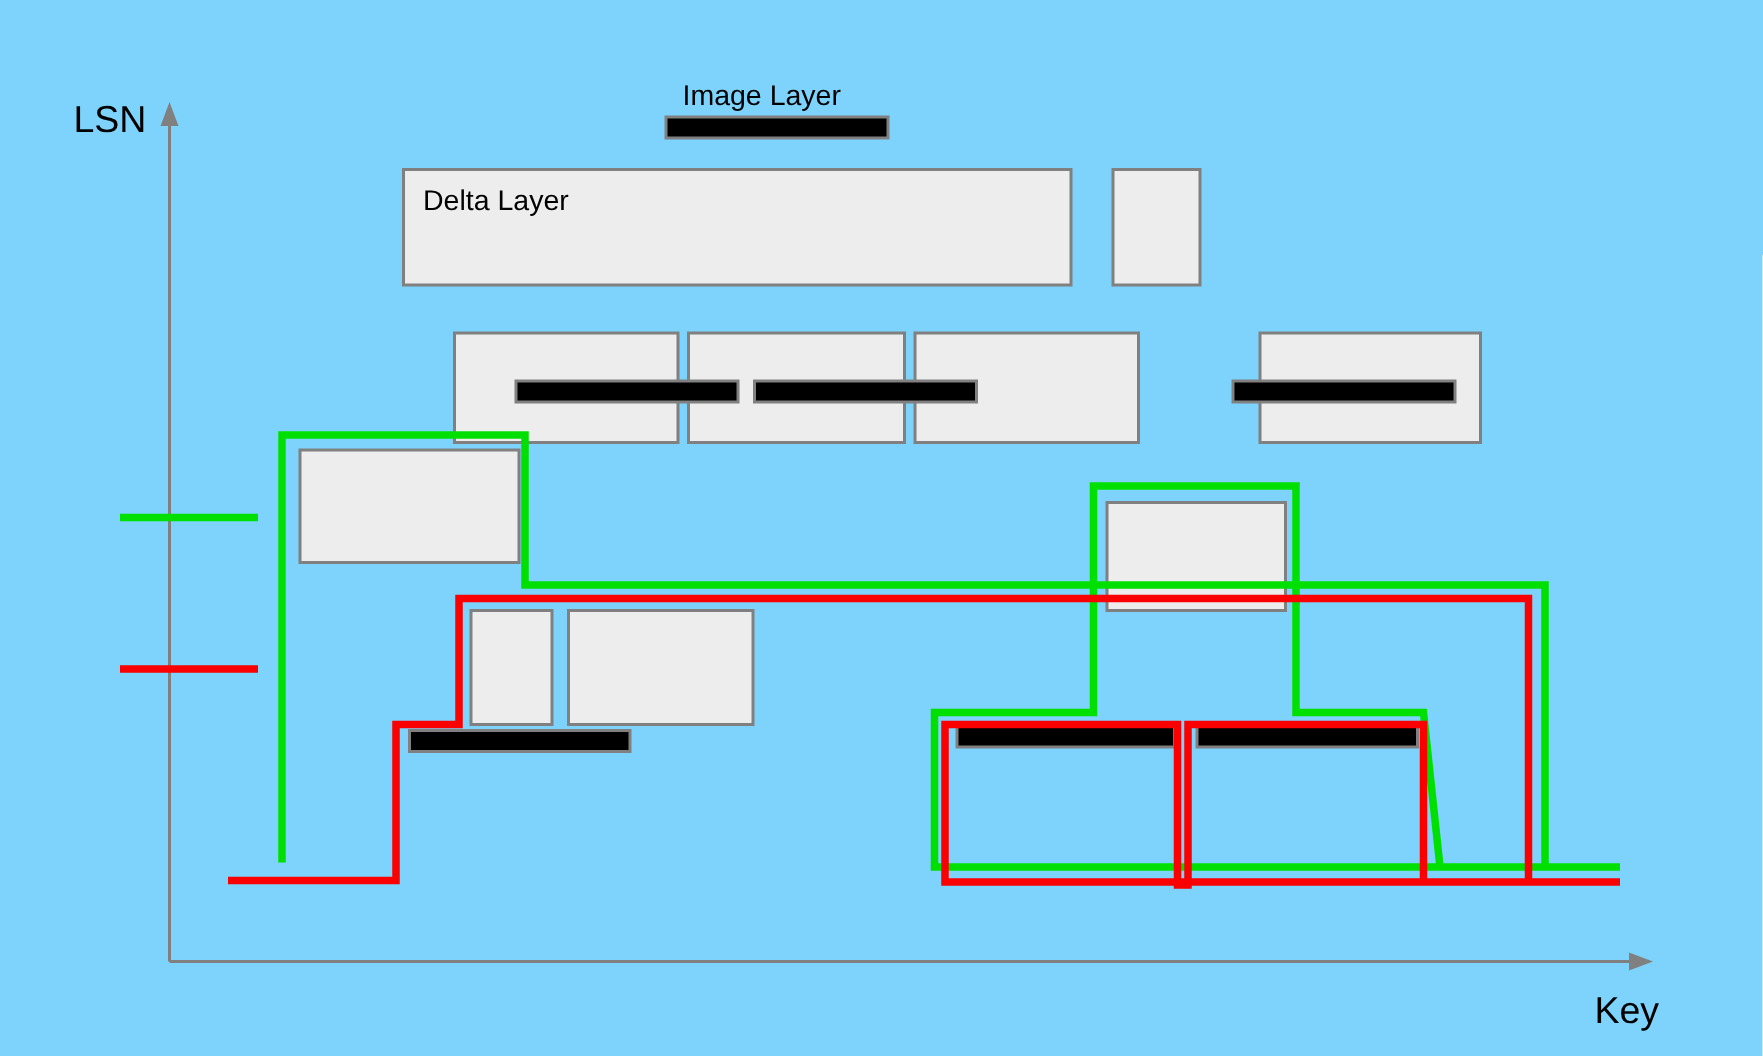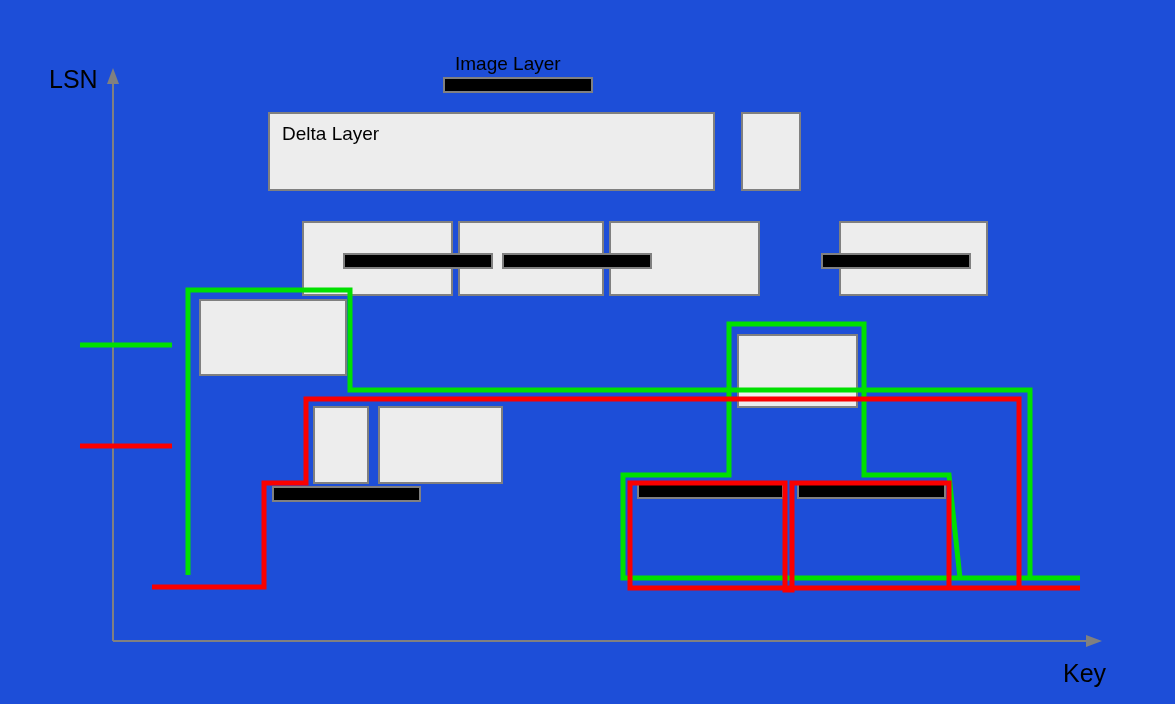--- a/index.html
+++ b/index.html
@@ -7,21 +7,21 @@
     padding: 0;
     background: #ffffff;
   }
   body {
     font-family: "Liberation Sans", sans-serif;
   }
   #canvas-wrap {
     position: relative;
     width: 1175px;
     height: 704px;
-    background: #1d4ed8;
+    background: #7dd3fc;
     overflow: hidden;
   }
   svg.diagram {
     display: block;
     width: 1175px;
     height: 704px;
   }
   .axis-line {
     stroke: #808080;
     stroke-width: 2;

